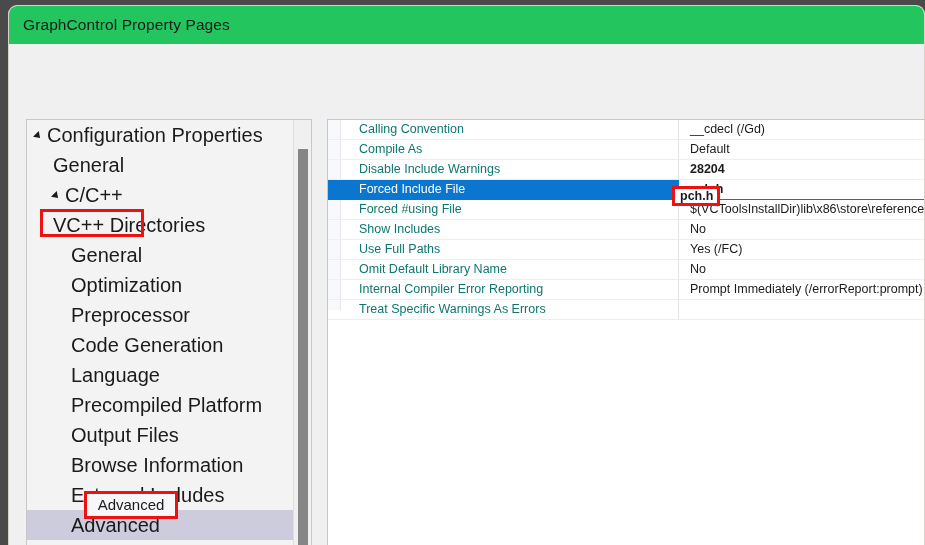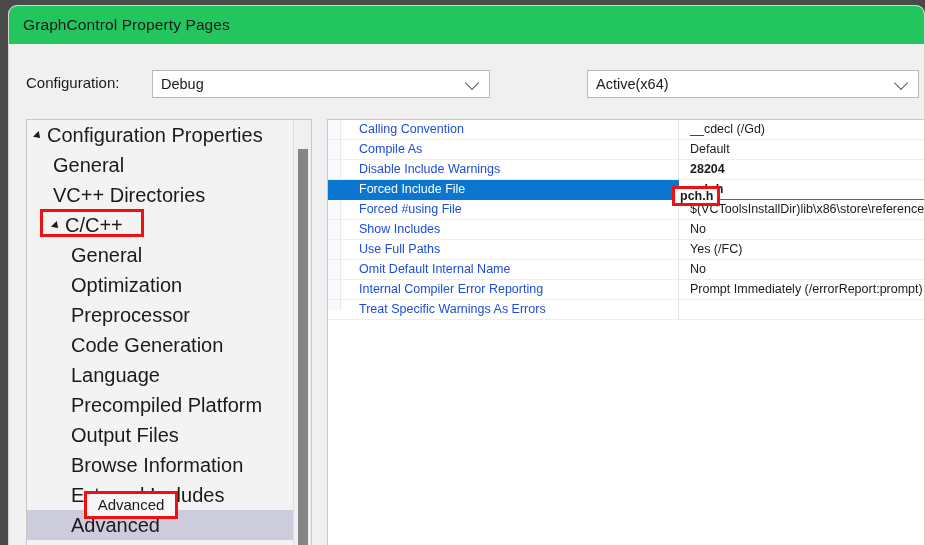--- a/index.html
+++ b/index.html
@@ -107,21 +107,21 @@
     background:#f7f9fc;border-right:1px solid #e8e8e8;
   }
   #grid-rows{position:absolute;left:0;top:0;width:100%;}
   .g-row{
     position:relative;height:19px;line-height:19px;
     border-bottom:1px solid #eeeeee;
     white-space:nowrap;
   }
   .g-name{
     position:absolute;left:31px;top:0;
-    font-size:12.5px;color:#1d4ed8;
+    font-size:12.5px;color:#0f766e;
   }
   .g-val{
     position:absolute;left:362px;top:0;
     font-size:12.5px;color:#1b1b1b;
   }
   .g-div{
     position:absolute;left:350px;top:0;width:1px;height:100%;
     background:#e4e4e4;
   }
   .g-row.sel{background:#0a76d0;border-bottom:1px solid #0a76d0;}
@@ -154,40 +154,27 @@
 </style>
 </head>
 <body>
 
 <div id="dialog">
 
   <div id="titlebar">
     <span id="title-text">GraphControl Property Pages</span>
   </div>
 
-  <div id="config-row">
-    <span class="field-label" id="config-label">Configuration:</span>
-    <div class="combo" id="config-combo">
-      <span class="val">Debug</span>
-      <span class="chev"></span>
-    </div>
-
-    <span class="field-label" id="platform-label">Platform:</span>
-    <div class="combo" id="platform-combo">
-      <span class="val">Active(x64)</span>
-      <span class="chev"></span>
-    </div>
-  </div>
 
   <div id="tree-panel">
     <div id="tree-rows">
         <div class="tree-row"><span class="d0"><span class="tw"></span><span>Configuration Properties</span></span></div>
         <div class="tree-row"><span class="d1"><span>General</span></span></div>
+        <div class="tree-row"><span class="d1"><span class="tw"></span><span>C/C++</span></span></div>
         <div class="tree-row"><span class="d1"><span>VC++ Directories</span></span></div>
-        <div class="tree-row"><span class="d1"><span class="tw"></span><span>C/C++</span></span></div>
         <div class="tree-row"><span class="d2"><span>General</span></span></div>
         <div class="tree-row"><span class="d2"><span>Optimization</span></span></div>
         <div class="tree-row"><span class="d2"><span>Preprocessor</span></span></div>
         <div class="tree-row"><span class="d2"><span>Code Generation</span></span></div>
         <div class="tree-row"><span class="d2"><span>Language</span></span></div>
         <div class="tree-row"><span class="d2"><span>Precompiled Platform</span></span></div>
         <div class="tree-row"><span class="d2"><span>Output Files</span></span></div>
         <div class="tree-row"><span class="d2"><span>Browse Information</span></span></div>
         <div class="tree-row"><span class="d2"><span>External Includes</span></span></div>
         <div class="tree-row sel"><span class="d2"><span>Advanced</span></span></div>
@@ -245,21 +232,21 @@
         </div>
         <div class="g-row">
           <div class="g-div"></div>
           <span class="g-name">Use Full Paths</span>
           <div class="g-valwrap">
             <span class="g-val" style="left: 11px;">Yes (/FC)</span>
           </div>
         </div>
         <div class="g-row">
           <div class="g-div"></div>
-          <span class="g-name">Omit Default Internal Name</span>
+          <span class="g-name">Omit Default Library Name</span>
           <div class="g-valwrap">
             <span class="g-val" style="left: 11px;">No</span>
           </div>
         </div>
         <div class="g-row">
           <div class="g-div"></div>
           <span class="g-name">Internal Compiler Error Reporting</span>
           <div class="g-valwrap">
             <span class="g-val" style="left: 11px;">Prompt Immediately (/errorReport:prompt)</span>
           </div>

